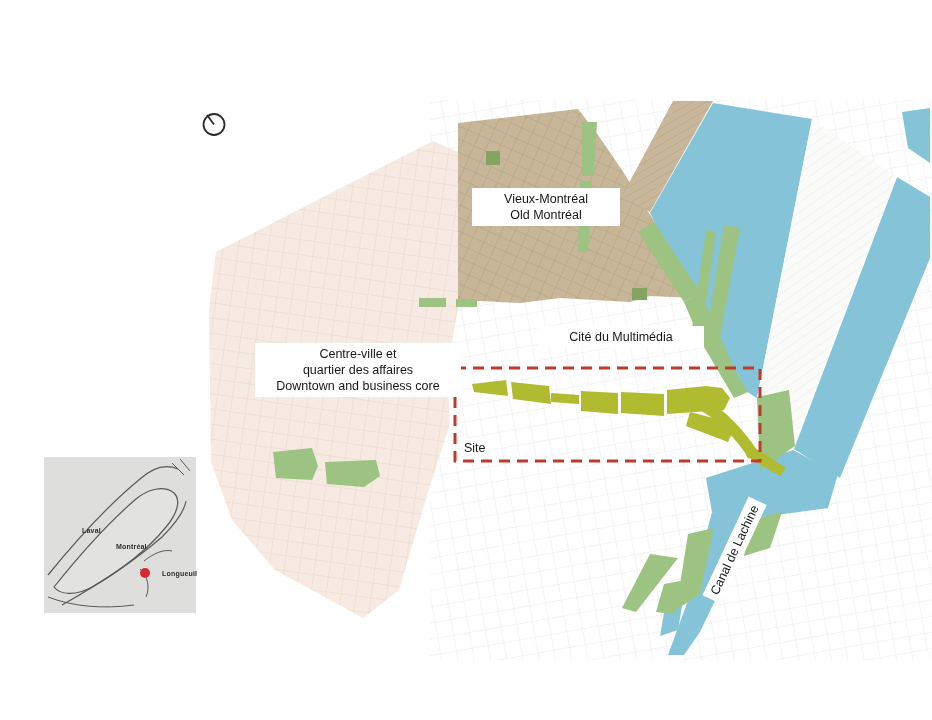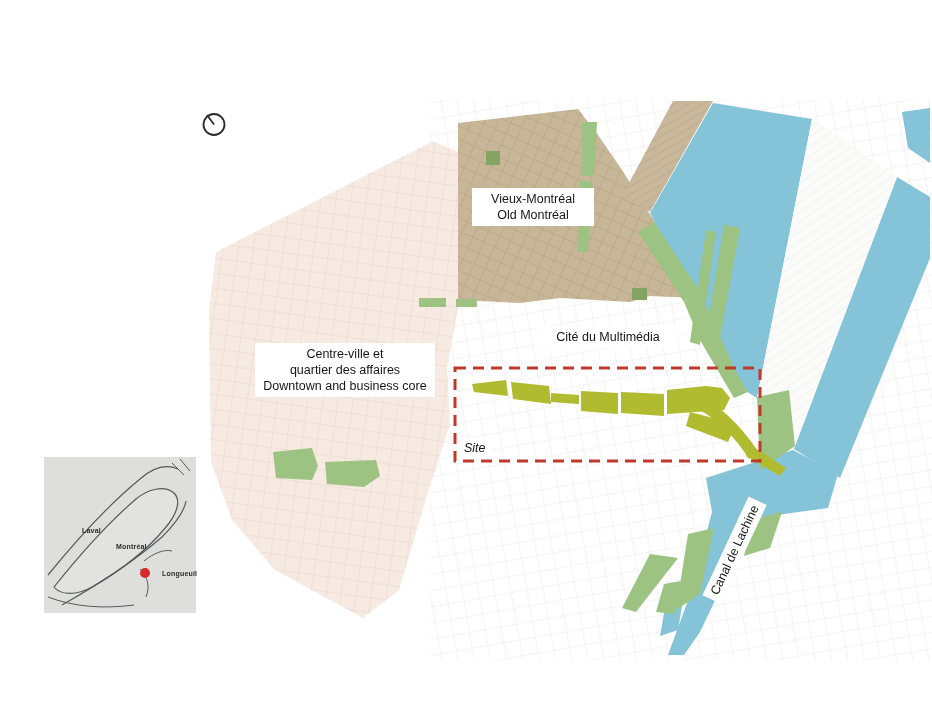--- a/index.html
+++ b/index.html
@@ -4,29 +4,29 @@
 <style>
   html,body{margin:0;padding:0;background:#ffffff;}
   #stage{
     position:relative;width:932px;height:720px;background:#ffffff;overflow:hidden;
     font-family:"Liberation Sans",sans-serif;color:#161616;
   }
   #basemap{position:absolute;left:0;top:0;}
   .maplabel{
     position:absolute;background:#ffffff;color:#161616;
     font-size:12.5px;line-height:16px;text-align:center;
-    padding:3px 7px;white-space:nowrap;
+    padding:3px 20px;white-space:nowrap;
   }
   .maplabel .it{display:block;}
   .maplabel .rm{display:block;}
   #label-canal{
     transform:rotate(-65deg);transform-origin:center center;
     font-size:12.5px;padding:2px 6px;
   }
-  #label-site{padding:2px 6px;text-align:right;font-style:italic;}
+  #label-site{padding:2px 6px;text-align:right;}
   #north{position:absolute;left:200px;top:111px;width:28px;height:28px;}
   #inset{
     position:absolute;left:44px;top:457px;width:152px;height:156px;
     background:#DEDFDC;
   }
   #inset svg{position:absolute;left:0;top:0;}
   .insetlabel{
     position:absolute;font-size:7px;font-weight:bold;color:#2b2b2b;
     white-space:nowrap;letter-spacing:0.2px;
   }

